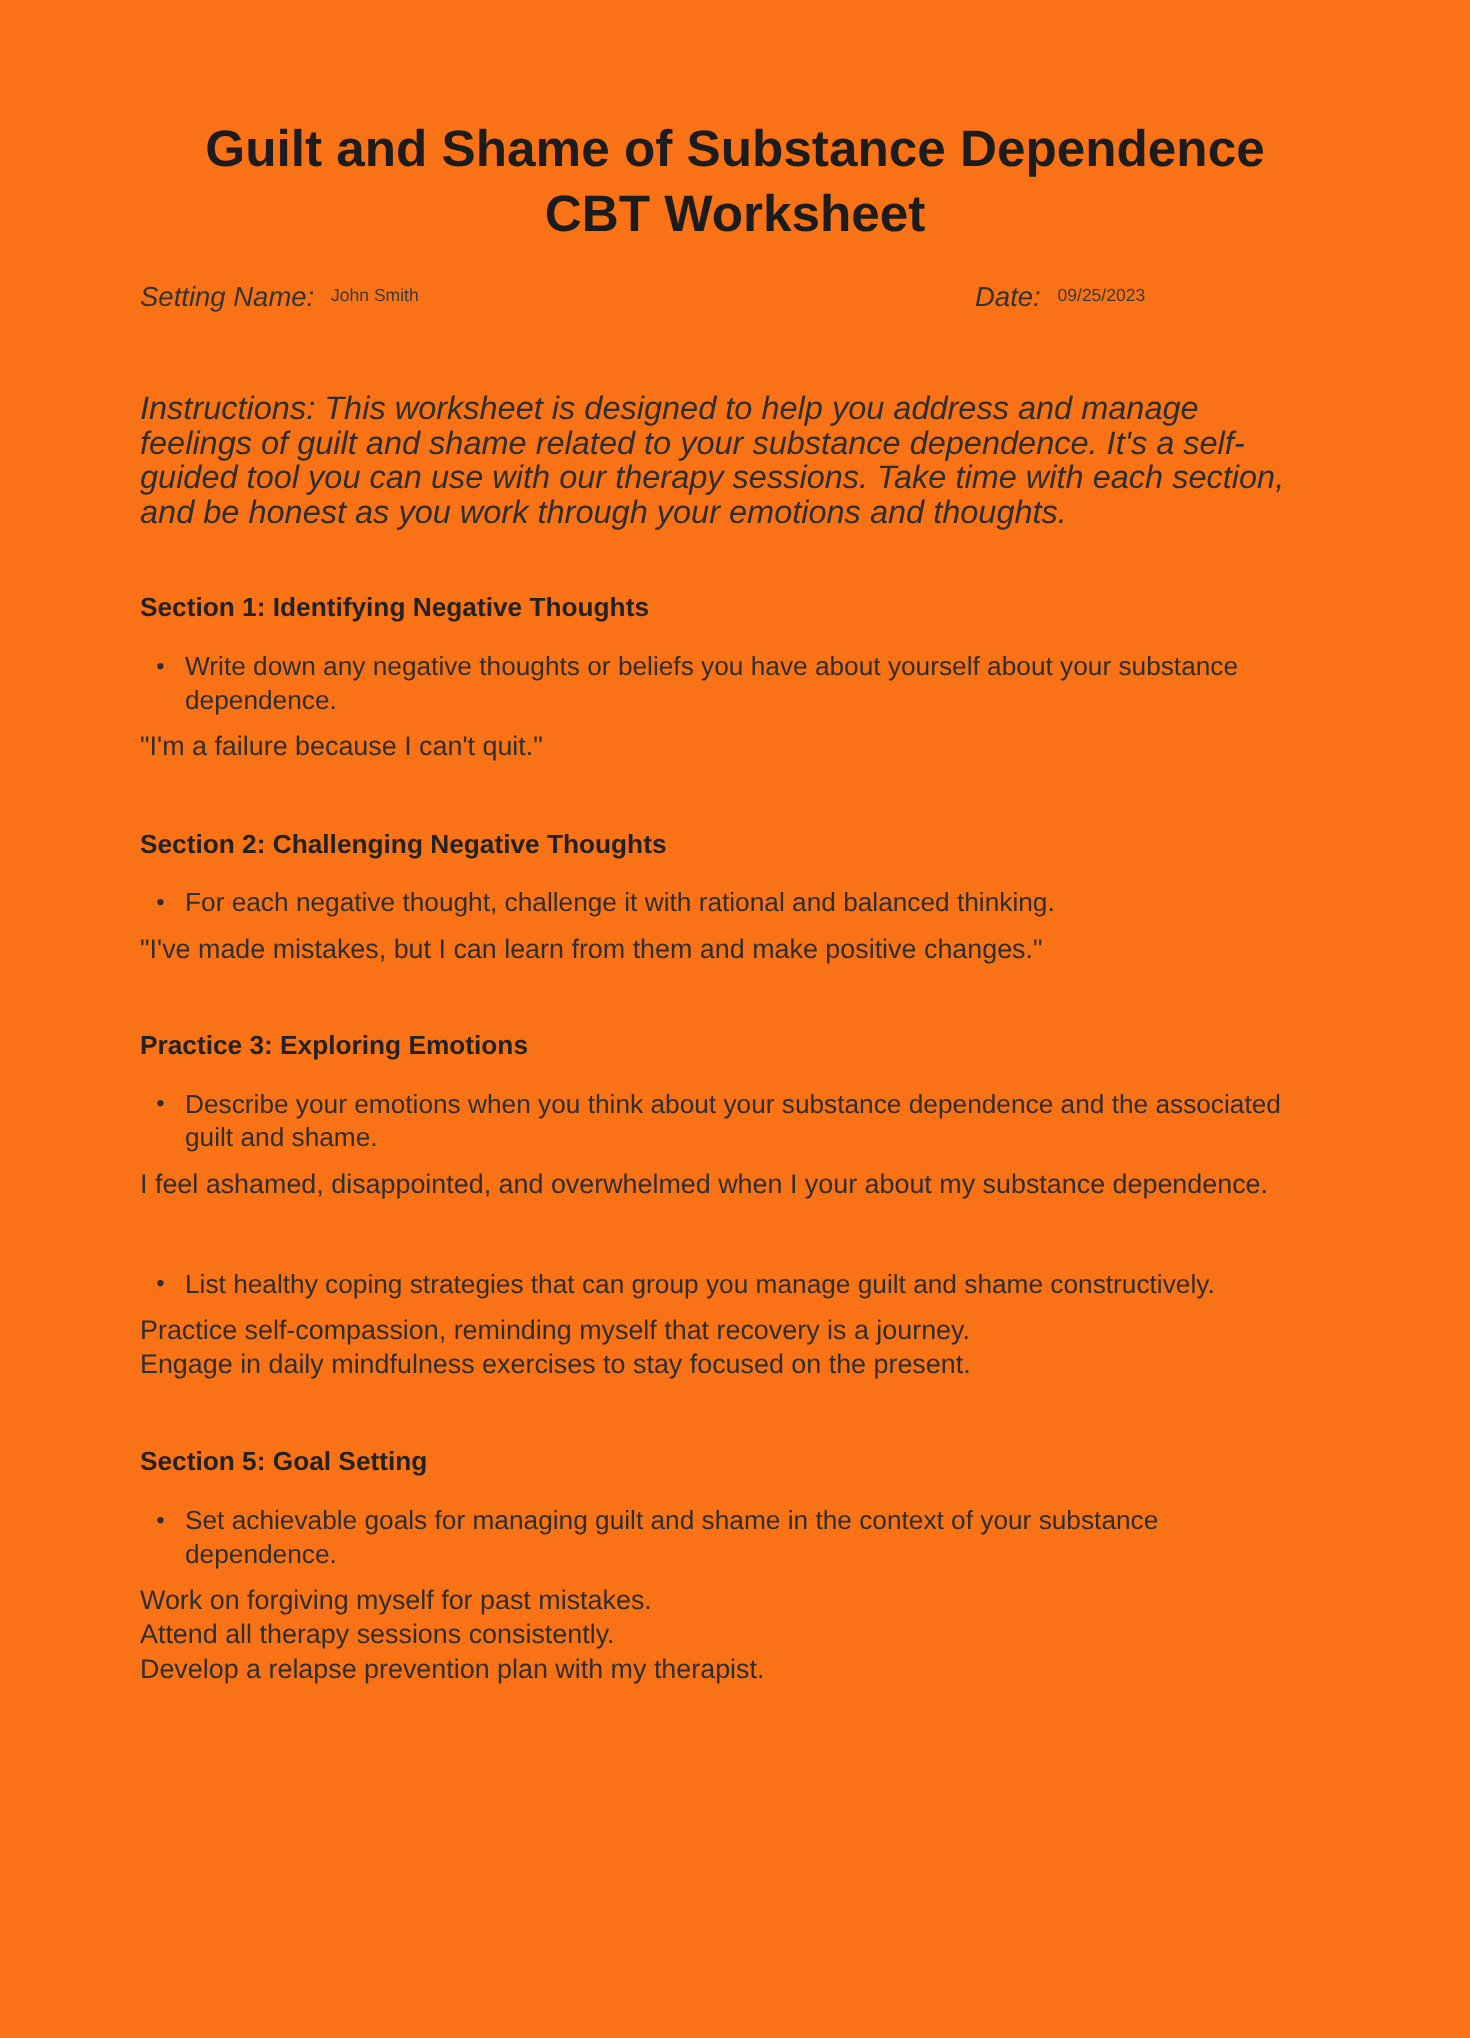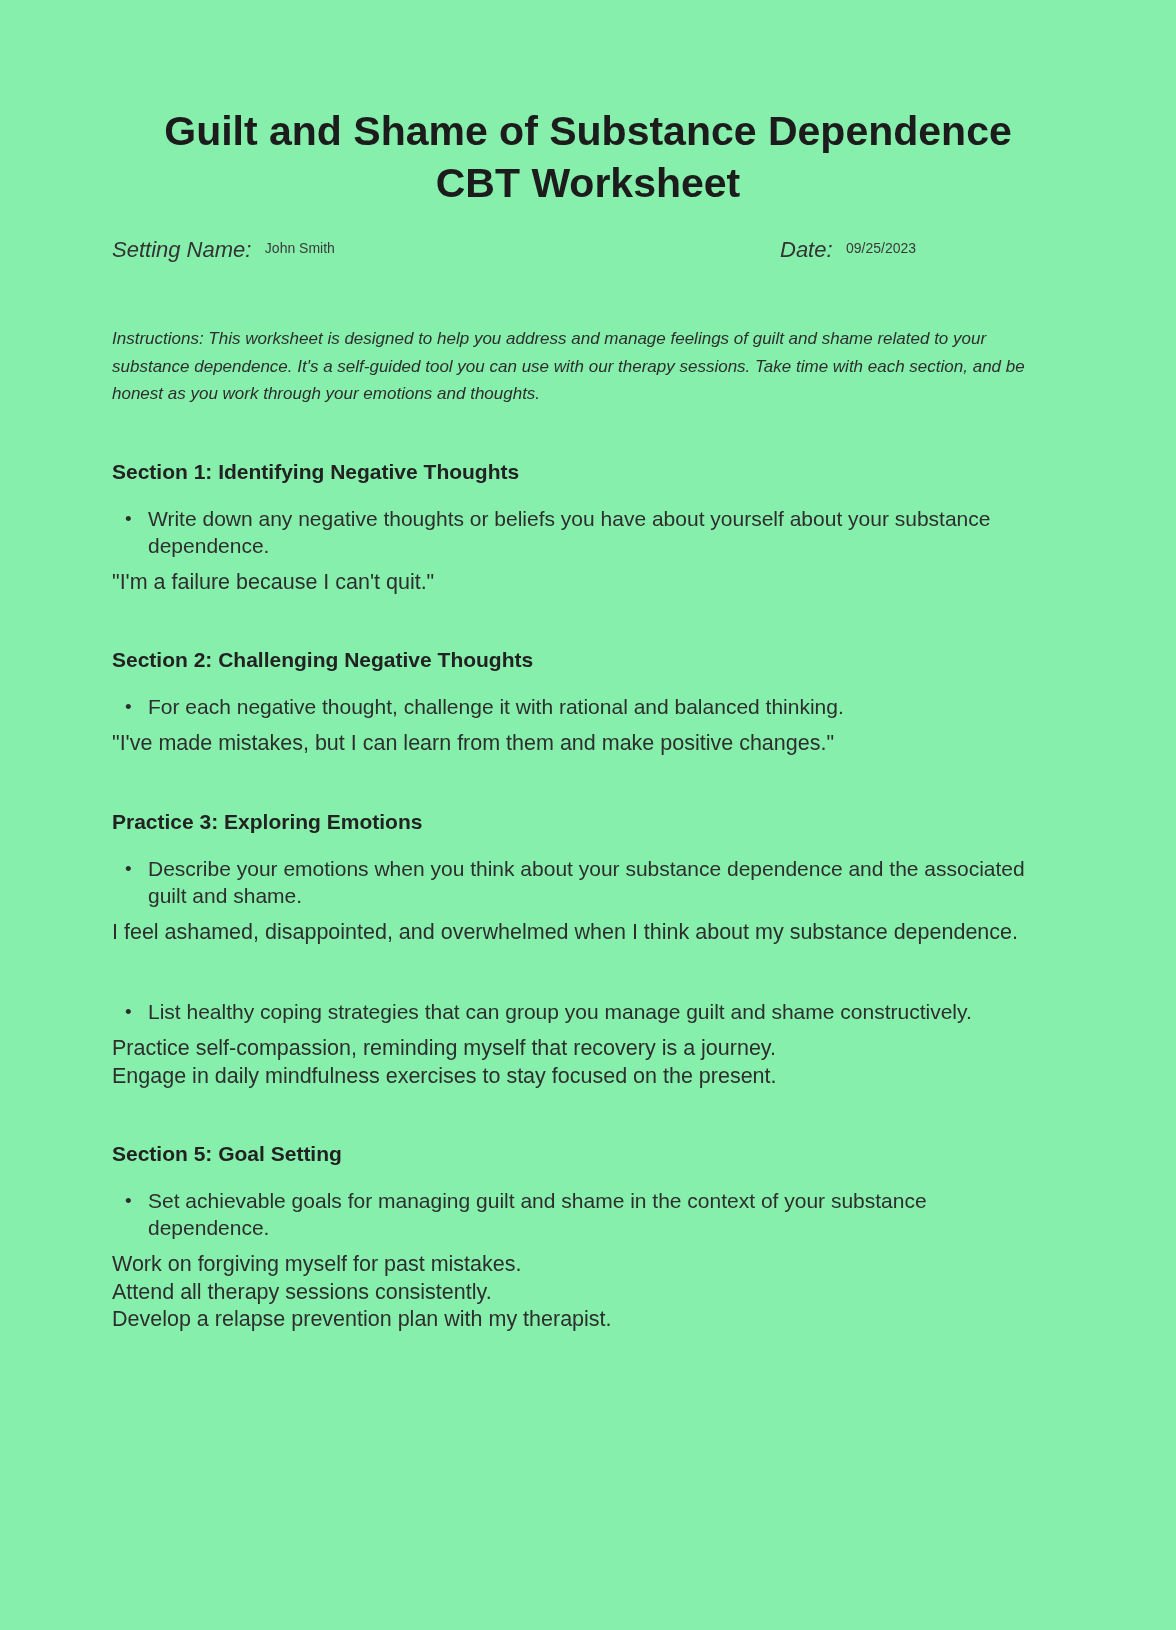--- a/index.html
+++ b/index.html
@@ -5,23 +5,23 @@
   html, body {
     margin: 0;
     padding: 0;
     background: #ffffff;
   }
   .page {
     position: relative;
     width: 1176px;
     height: 1630px;
     margin: 0 auto;
-    background: #86efac;
+    background: #f97316;
     box-sizing: border-box;
-    padding: 16px 112px;
+    padding: 4px 112px;
     overflow: hidden;
     font-family: "Liberation Sans", sans-serif;
     color: #2e2e2e;
   }
   .title {
     margin: 0;
     padding-top: 90px;
     text-align: center;
     font-size: 41px;
     line-height: 1.26;
@@ -55,21 +55,21 @@
   }
   .meta-value {
     font-size: 14px;
     color: #3a3a3a;
     margin-left: 9px;
     vertical-align: 4px;
   }
   .instructions {
     margin: 58px 0 0 0;
     font-style: italic;
-    font-size: 17px;
+    font-size: 26px;
     line-height: 27.5px;
     color: #2e2e2e;
     max-width: 935px;
   }
   .section {
     margin-top: 52px;
   }
   .section.first {
   }
   .section-heading {
@@ -150,21 +150,21 @@
     </div>
   </div>
 
   <div class="section">
     <h2 class="section-heading">Practice 3: Exploring Emotions</h2>
     <div class="bullet-item">
       <span class="bullet">•</span>
       <span class="bullet-text">Describe your emotions when you think about your substance dependence and the associated guilt and shame.</span>
     </div>
     <div class="answers">
-      <div class="answer-line">I feel ashamed, disappointed, and overwhelmed when I think about my substance dependence.</div>
+      <div class="answer-line">I feel ashamed, disappointed, and overwhelmed when I your about my substance dependence.</div>
     </div>
   </div>
 
   <div class="section">
     <div class="bullet-item">
       <span class="bullet">•</span>
       <span class="bullet-text">List healthy coping strategies that can group you manage guilt and shame constructively.</span>
     </div>
     <div class="answers">
       <div class="answer-line">Practice self-compassion, reminding myself that recovery is a journey.</div>

